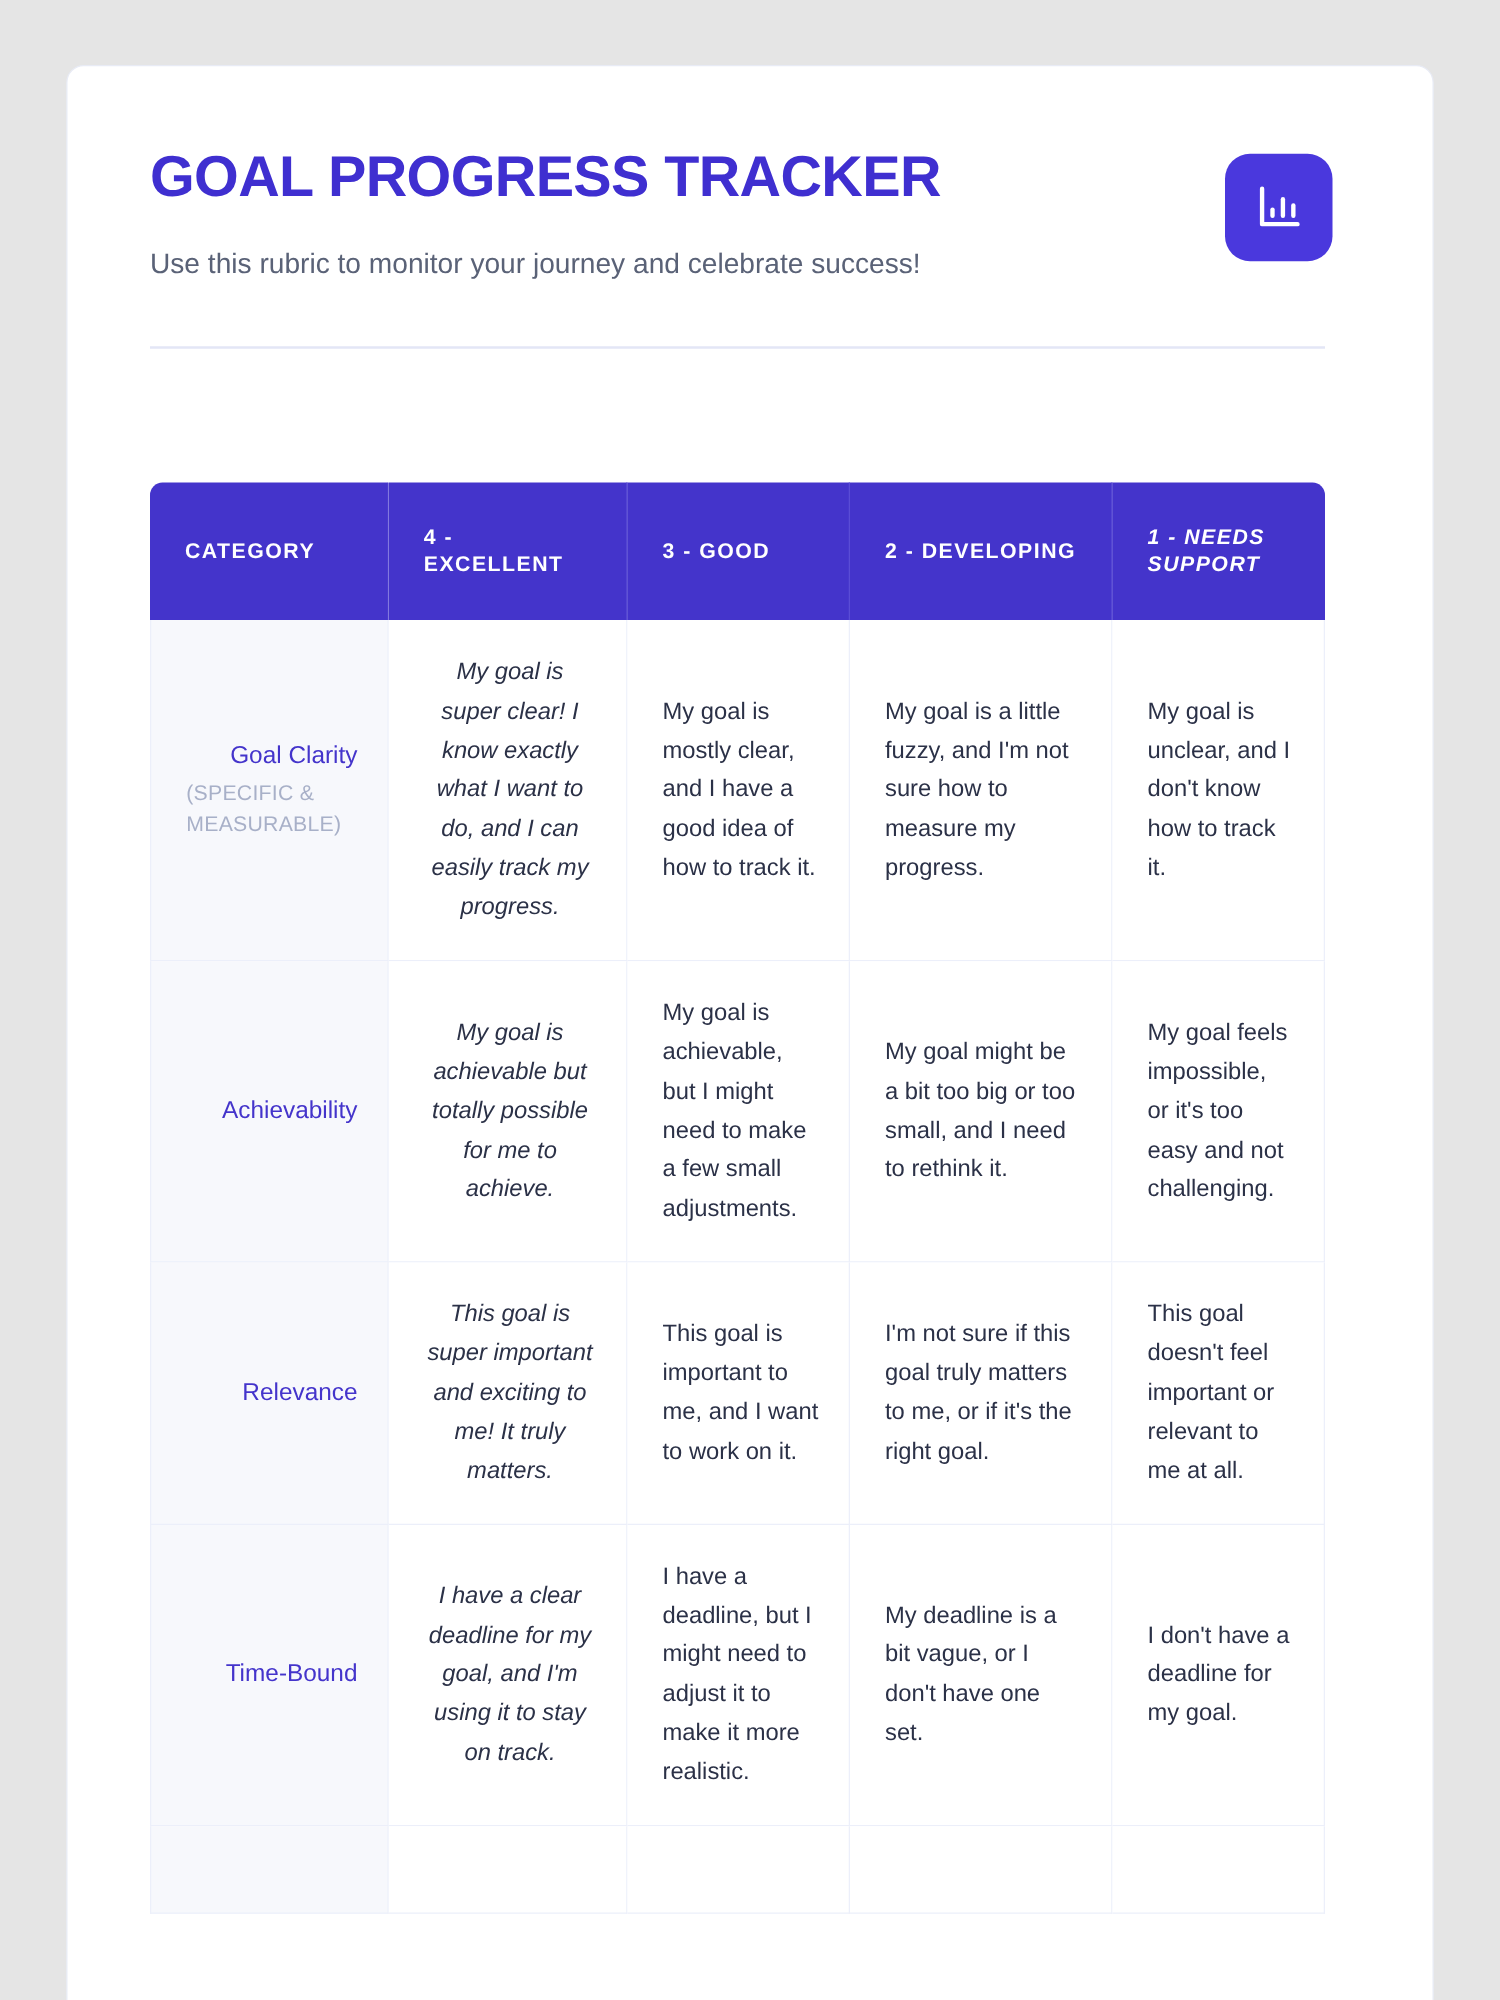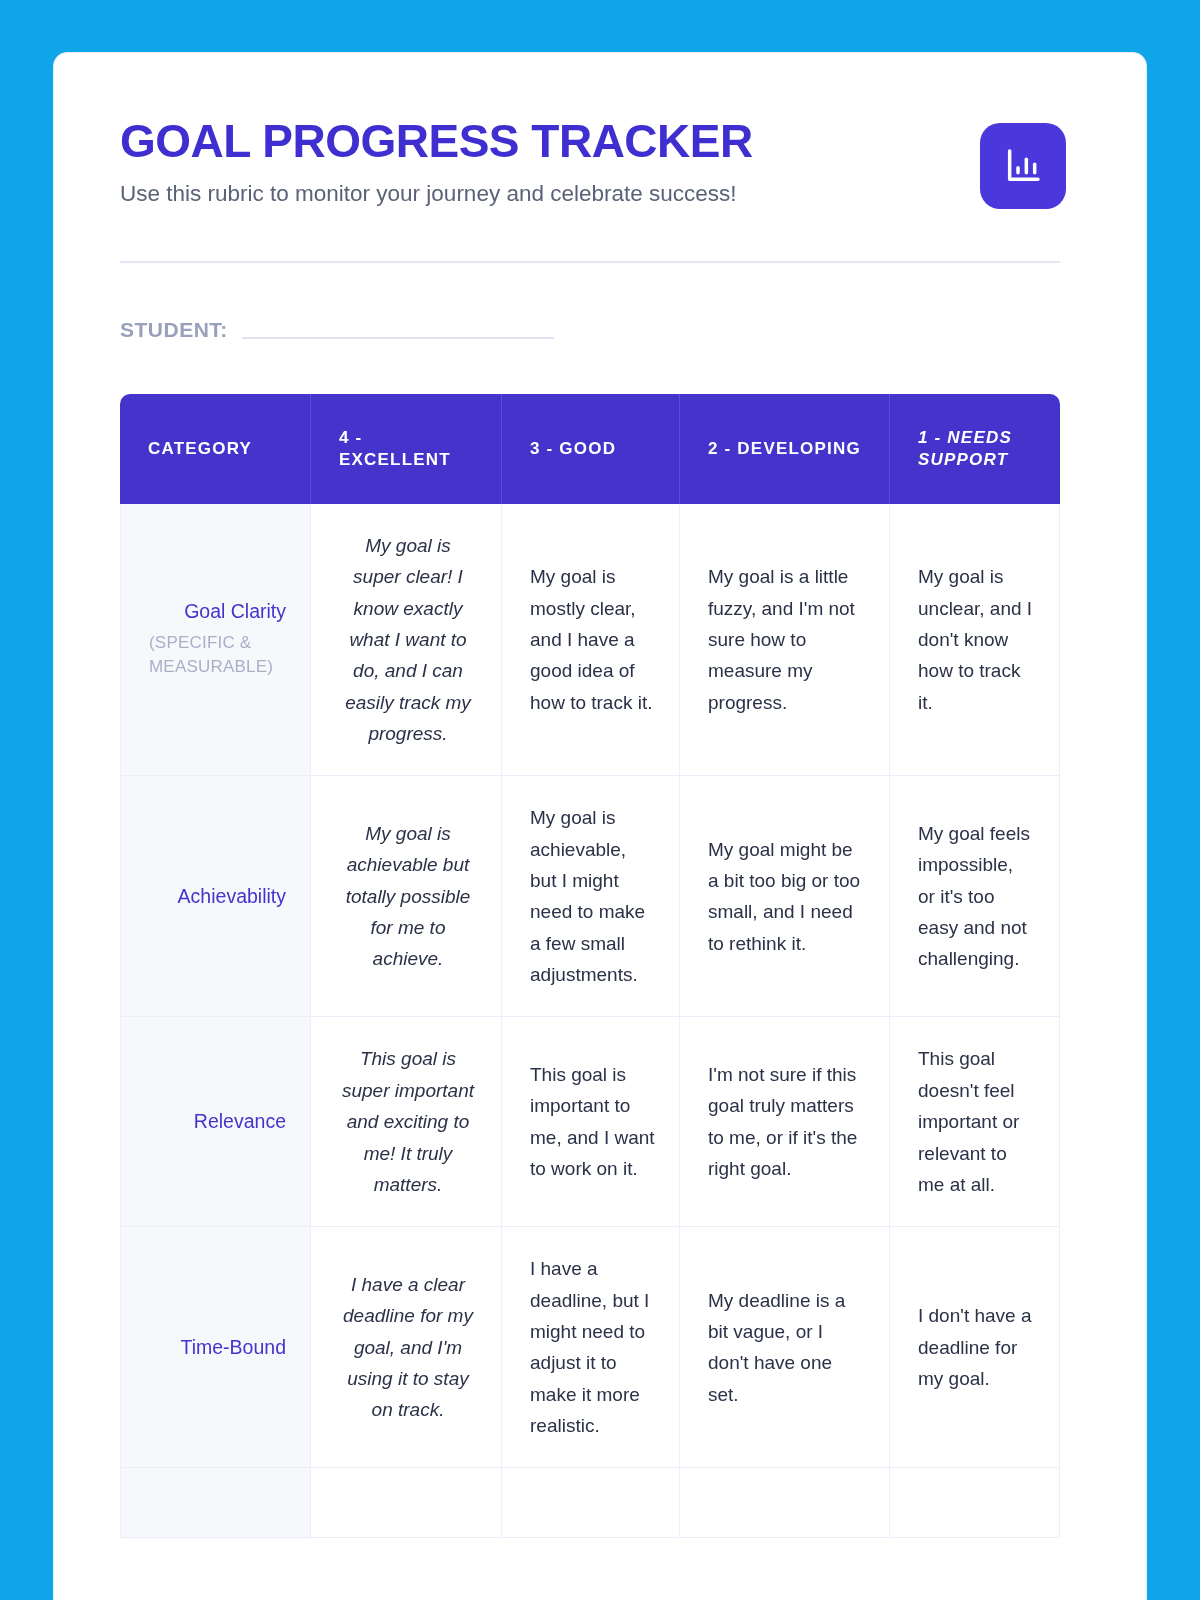--- a/index.html
+++ b/index.html
@@ -9,21 +9,21 @@
     height: 1600px;
     background: #f6f7fa;
     font-family: "Liberation Sans", sans-serif;
     overflow: hidden;
   }
 
   .page {
     position: relative;
     width: 1200px;
     height: 1600px;
-    background: #0ea5e9;
+    background: #e5e5e5;
   }
 
   
   .card {
     position: absolute;
     left: 53px;
     top: 52px;
     width: 1094px;
     height: 1600px;
     background: #ffffff;
@@ -49,21 +49,21 @@
     font-size: 46px;
     line-height: 1.05;
     font-weight: 700;
     letter-spacing: -0.5px;
     color: #3f2fd0;
     text-transform: uppercase;
     white-space: nowrap;
   }
 
   .subtitle {
-    margin-top: 15px;
+    margin-top: 32px;
     font-size: 22.5px;
     line-height: 1.25;
     font-weight: 400;
     color: #5a6277;
     white-space: nowrap;
   }
 
   .logo-badge {
     width: 86px;
     height: 86px;
@@ -219,24 +219,20 @@
               <path d="M14 16 L14 8"></path>
               <path d="M19 16 L19 11"></path>
             </svg>
           </span>
         </div>
       </div>
 
       <div class="divider"></div>
 
       <div class="fields">
-        <div class="field field-student">
-          <span class="field-label">STUDENT:</span>
-          <span class="field-line"></span>
-        </div>
       </div>
 
       <div class="table-wrap">
         <table class="rubric-table">
           <colgroup>
             <col class="col-cat">
               <col class="col-four">
               <col class="col-three">
               <col class="col-two">
               <col class="col-one">

